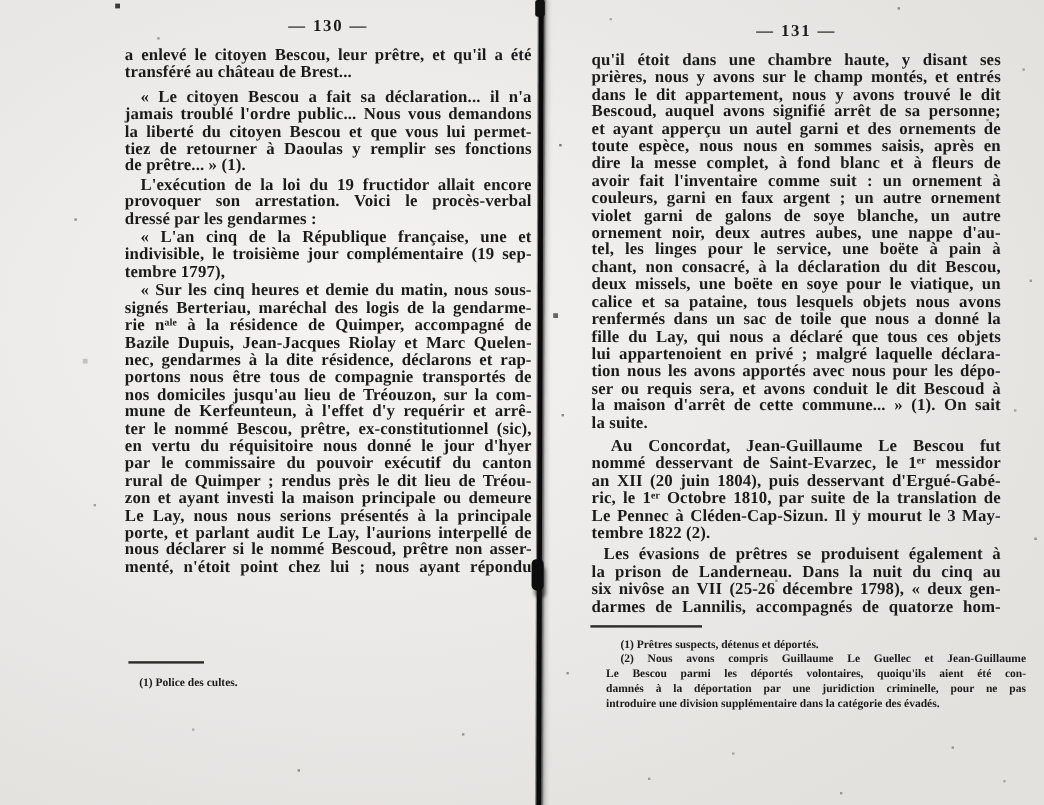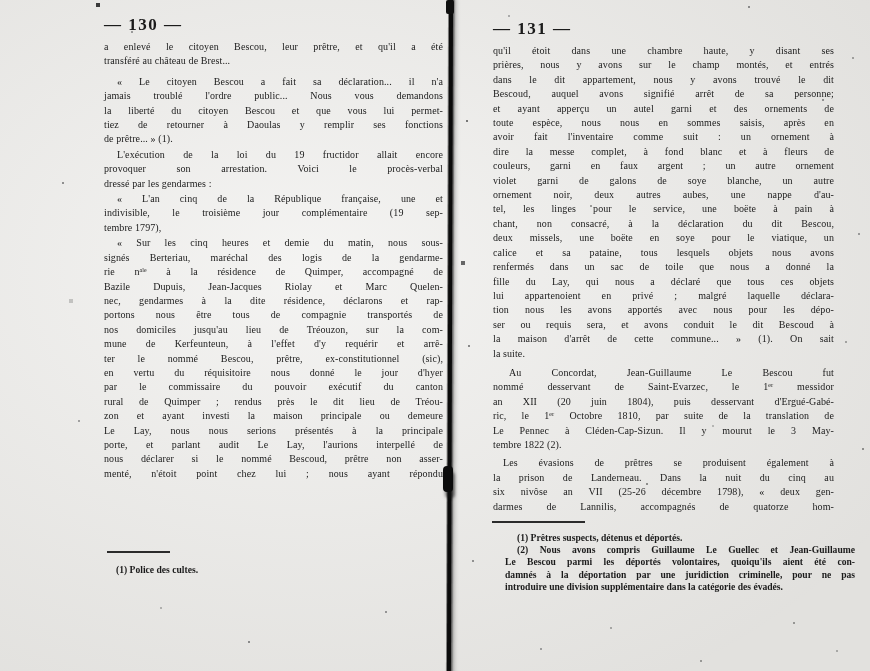--- a/index.html
+++ b/index.html
@@ -14,30 +14,31 @@
   
   #paper-tint {
     position: absolute; inset: 0;
     background: radial-gradient(ellipse at 35% 40%, rgba(255,255,255,0.5), rgba(0,0,0,0.03) 85%);
     pointer-events: none;
   }
 
   .pagehead {
     position: absolute;
     font-weight: bold;
-    font-size: 17px;
+    font-size: 14px;
     letter-spacing: 1.5px;
+    text-align: center;
   }
   #head-left  { left: 104px; width: 339px; top: 15px; }
   #head-right { left: 493px; width: 341px; top: 19px; }
 
   .bodycol {
     position: absolute;
-    font-weight: normal;
-    font-size: 10px;
+    font-weight: bold;
+    font-size: 14px;
     line-height: 14.4px;
     letter-spacing: 0.1px;
   }
   #body-left  { left: 104px; top: 40px; width: 339px; }
   #body-right { left: 493px; top: 44px; width: 341px; }
 
   .tline { text-align: left; }
   .tline.just { text-align: justify; text-align-last: justify; }
 
   .fnrule { position: absolute; height: 2px; background: #2b2b2b; }
@@ -164,22 +165,22 @@
 
 <div class="pagehead" id="head-right">— 131 —</div>
 <div class="bodycol" id="body-right">
     <div class="para">
       <div class="tline just">qu'il étoit dans une chambre haute, y disant ses</div>
       <div class="tline just">prières, nous y avons sur le champ montés, et entrés</div>
       <div class="tline just">dans le dit appartement, nous y avons trouvé le dit</div>
       <div class="tline just">Bescoud, auquel avons signifié arrêt de sa personne;</div>
       <div class="tline just">et ayant apperçu un autel garni et des ornements de</div>
       <div class="tline just">toute espèce, nous nous en sommes saisis, après en</div>
+      <div class="tline just">dire la messe complet, à fond blanc et à fleurs de</div>
       <div class="tline just">avoir fait l'inventaire comme suit : un ornement à</div>
-      <div class="tline just">dire la messe complet, à fond blanc et à fleurs de</div>
       <div class="tline just">couleurs, garni en faux argent ; un autre ornement</div>
       <div class="tline just">violet garni de galons de soye blanche, un autre</div>
       <div class="tline just">ornement noir, deux autres aubes, une nappe d'au-</div>
       <div class="tline just">tel, les linges pour le service, une boëte à pain à</div>
       <div class="tline just">chant, non consacré, à la déclaration du dit Bescou,</div>
       <div class="tline just">deux missels, une boëte en soye pour le viatique, un</div>
       <div class="tline just">calice et sa pataine, tous lesquels objets nous avons</div>
       <div class="tline just">renfermés dans un sac de toile que nous a donné la</div>
       <div class="tline just">fille du Lay, qui nous a déclaré que tous ces objets</div>
       <div class="tline just">lui appartenoient en privé ; malgré laquelle déclara-</div>

